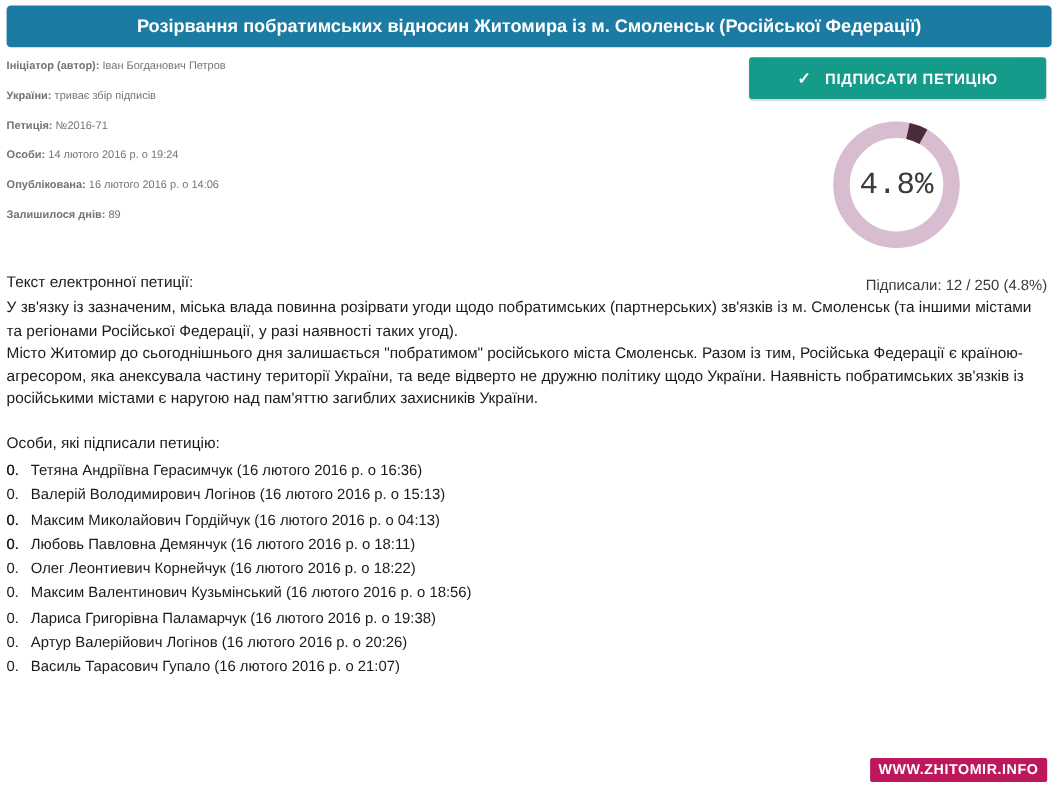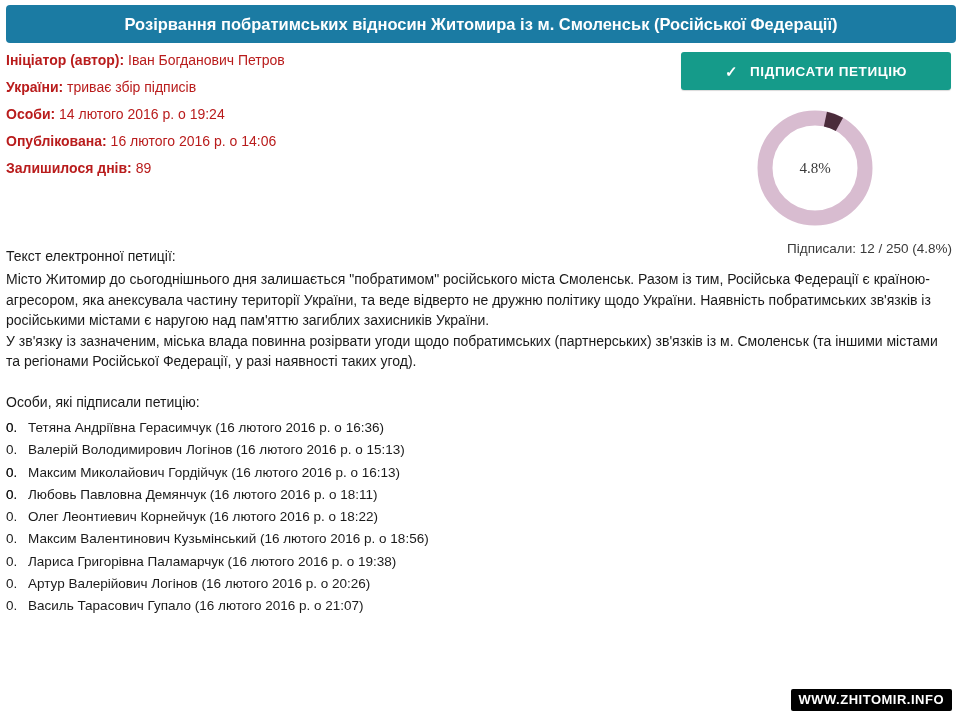--- a/index.html
+++ b/index.html
@@ -47,24 +47,24 @@
   }
 
   
   .meta {
     position: absolute;
     left: 6px;
     top: 52px;
     width: 700px;
   }
   .meta-row {
-    font-size: 14px;
+    font-size: 10px;
     line-height: 17px;
     margin-bottom: 10px;
-    color: #b91c1c;
+    color: #737373;
   }
   .meta-row .label {
     font-weight: bold;
   }
   .meta-row .value {
     font-weight: normal;
   }
 
   
   .sign-button {
@@ -106,28 +106,28 @@
   }
   .donut-label {
     position: absolute;
     left: 0;
     top: 0;
     width: 124px;
     height: 124px;
     display: flex;
     align-items: center;
     justify-content: center;
-    font-size: 15px;
+    font-size: 28px;
     color: #3a3a3a;
-    font-family: Liberation Serif, serif;
+    font-family: Liberation Mono, monospace;
   }
   .signed-count {
     position: absolute;
     left: 640px;
-    top: 241px;
+    top: 252px;
     width: 312px;
     text-align: right;
     font-size: 13.5px;
     color: #3a3a3a;
   }
 
   
   .section-heading {
     font-weight: normal;
     font-size: 14px;
@@ -178,21 +178,21 @@
     position: absolute;
     left: 0;
     top: 0;
   }
 
   
   .watermark {
     position: absolute;
     right: 10px;
     bottom: 8px;
-    background: #000000;
+    background: #be185d;
     color: #ffffff;
     font-size: 13px;
     font-weight: bold;
     letter-spacing: 0.5px;
     padding: 3px 8px 4px 8px;
     border-radius: 2px;
     font-family: "Liberation Sans", sans-serif;
   }
 </style>
 </head>
@@ -205,20 +205,24 @@
   </div>
 
   <div class="meta">
     <div class="meta-row">
       <span class="label">Ініціатор (автор):</span>
       <span class="value">Іван Богданович Петров</span>
     </div>
     <div class="meta-row">
       <span class="label">України:</span>
       <span class="value">триває збір підписів</span>
+    </div>
+    <div class="meta-row">
+      <span class="label">Петиція:</span>
+      <span class="value">№2016-71</span>
     </div>
     <div class="meta-row">
       <span class="label">Особи:</span>
       <span class="value">14 лютого 2016 р. о 19:24</span>
     </div>
     <div class="meta-row">
       <span class="label">Опублікована:</span>
       <span class="value">16 лютого 2016 р. о 14:06</span>
     </div>
     <div class="meta-row">
@@ -237,31 +241,31 @@
       <circle cx="62" cy="62" r="50" fill="none" stroke="#d8bcd0" stroke-width="15"></circle>
       <circle id="donut-arc" cx="62" cy="62" r="50" fill="none" stroke="#4a2b3a" stroke-width="15" stroke-dasharray="15.079644737231009 299.0796206217483" stroke-dashoffset="0" transform="rotate(-78 62 62)"></circle>
     </svg>
     <div class="donut-label">4.8%</div>
   </div>
 
   <div class="signed-count">Підписали: 12 / 250 (4.8%)</div>
 
   <div class="section-heading petition-text-heading">Текст електронної петиції:</div>
   <div class="petition-body">
+    <p>У зв'язку із зазначеним, міська влада повинна розірвати угоди щодо побратимських (партнерських) зв'язків із м. Смоленськ (та іншими містами та регіонами Російської Федерації, у разі наявності таких угод).</p>
     <p>Місто Житомир до сьогоднішнього дня залишається "побратимом" російського міста Смоленськ. Разом із тим, Російська Федерації є країною-агресором, яка анексувала частину території України, та веде відверто не дружню політику щодо України. Наявність побратимських зв'язків із російськими містами є наругою над пам'яттю загиблих захисників України.</p>
-    <p>У зв'язку із зазначеним, міська влада повинна розірвати угоди щодо побратимських (партнерських) зв'язків із м. Смоленськ (та іншими містами та регіонами Російської Федерації, у разі наявності таких угод).</p>
   </div>
 
   <div class="section-heading signers-heading">Особи, які підписали петицію:</div>
   <ul class="signers-list">
     <li><span class="num">0.</span></li>
     <li><span class="num">0.</span><span>Тетяна Андріївна Герасимчук (16 лютого 2016 р. о 16:36)</span></li>
     <li><span class="num">0.</span><span>Валерій Володимирович Логінов (16 лютого 2016 р. о 15:13)</span></li>
     <li><span class="num">0.</span></li>
-    <li><span class="num">0.</span><span>Максим Миколайович Гордійчук (16 лютого 2016 р. о 16:13)</span></li>
+    <li><span class="num">0.</span><span>Максим Миколайович Гордійчук (16 лютого 2016 р. о 04:13)</span></li>
     <li><span class="num">0.</span></li>
     <li><span class="num">0.</span><span>Любовь Павловна Демянчук (16 лютого 2016 р. о 18:11)</span></li>
     <li><span class="num">0.</span><span>Олег Леонтиевич Корнейчук (16 лютого 2016 р. о 18:22)</span></li>
     <li><span class="num">0.</span><span>Максим Валентинович Кузьмінський (16 лютого 2016 р. о 18:56)</span></li>
     <li><span class="num">0.</span><span>Лариса Григорівна Паламарчук (16 лютого 2016 р. о 19:38)</span></li>
     <li><span class="num">0.</span><span>Артур Валерійович Логінов (16 лютого 2016 р. о 20:26)</span></li>
     <li><span class="num">0.</span><span>Василь Тарасович Гупало (16 лютого 2016 р. о 21:07)</span></li>
   </ul>
 
   <div class="watermark">WWW.ZHITOMIR.INFO</div>

